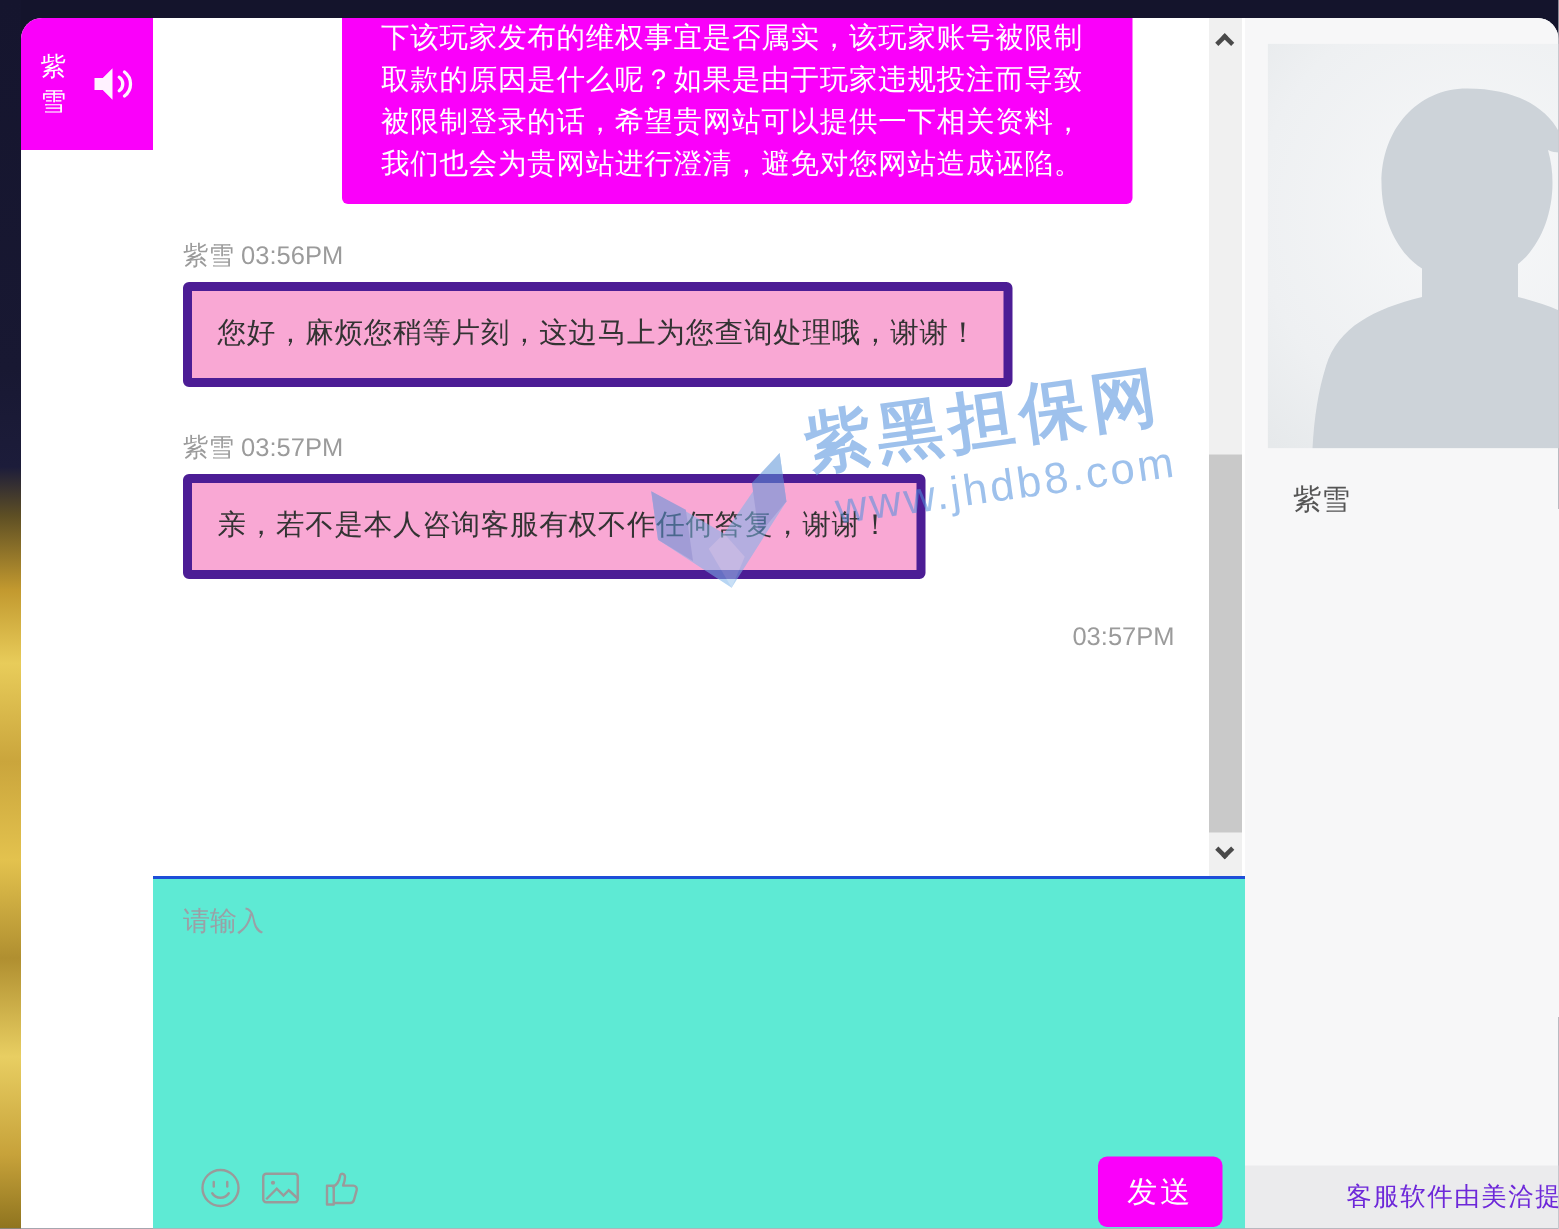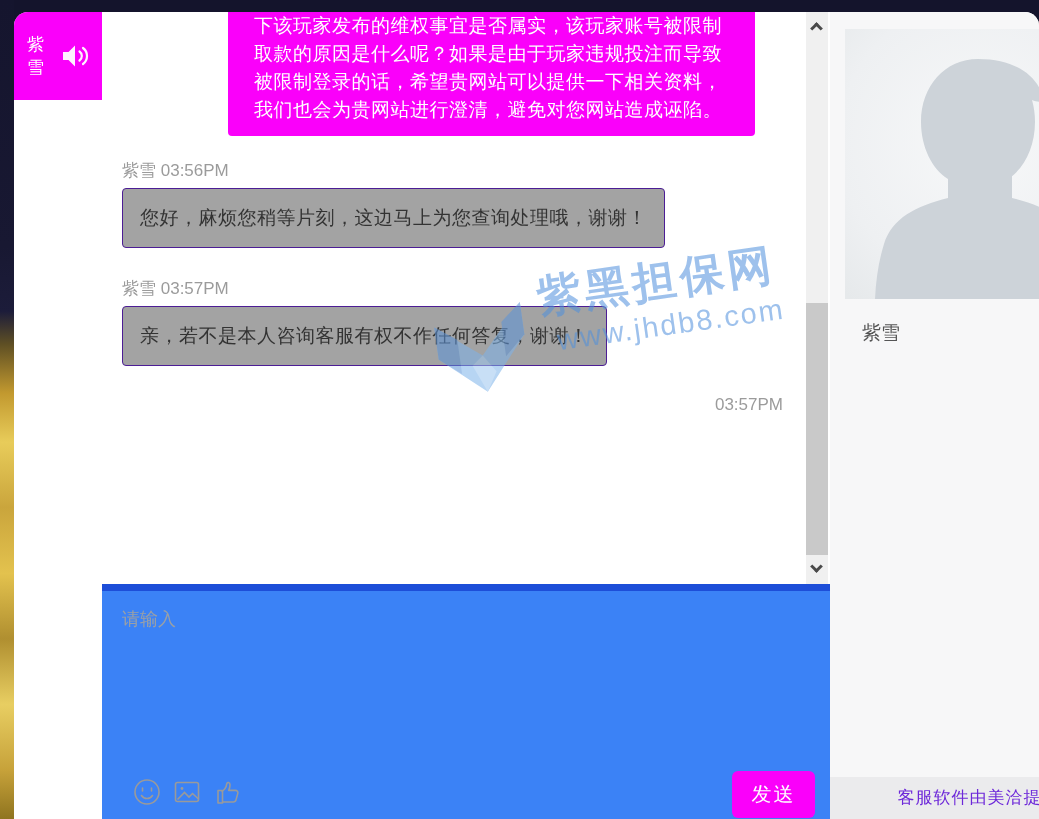--- a/index.html
+++ b/index.html
@@ -50,22 +50,22 @@
     font-size:19px; line-height:28px;
     letter-spacing:0.5px;
   }
   .bubble.out {
     background:#fa00fa; color:#ffffff;
     width:527px; margin-left:auto; margin-right:75px;
     padding:12px 26px;
   }
   .bubble.out.first { margin-top:-12px; }
   .bubble.in {
-    background:#a3a3a3; color:#333333;
-    border:1px solid #4c1d95;
+    background:#f9a8d4; color:#333333;
+    border:6px solid #4c1d95;
     width:fit-content; max-width:560px;
     padding:15px 17px;
   }
   .meta {
     color:#9b9b9b; font-size:17px; line-height:18px;
     margin:26px 0 8px 0;
   }
   .meta.right { text-align:right; margin:30px 47px 9px 0; }
   .meta.m2 { margin-top:32px; }
   .bubble.b3 { margin-top:1px; }
@@ -94,22 +94,22 @@
   }
   .sb-arrow.up { top:12px; transform:rotate(45deg); }
   .sb-arrow.down { top:550px; transform:rotate(225deg); }
   .sb-thumb {
     position:absolute; left:0; top:291px; width:22px; height:252px;
     background:#c9c9c9;
   }
 
   
   .input-area {
-    flex:1; border-top:7px solid #1d4ed8;
-    position:relative; background:#3b82f6;
+    flex:1; border-top:2px solid #1d4ed8;
+    position:relative; background:#5eead4;
   }
   .input-box {
     width:600px; height:70px; border:none; outline:none; resize:none;
     font-family:inherit; font-size:18px; color:#333;
     margin:16px 0 0 20px; background:transparent;
   }
   .input-box::placeholder { color:#9aa0a6; }
   .toolbar {
     position:absolute; left:31px; bottom:12px;
     display:flex; align-items:center; gap:12px;

